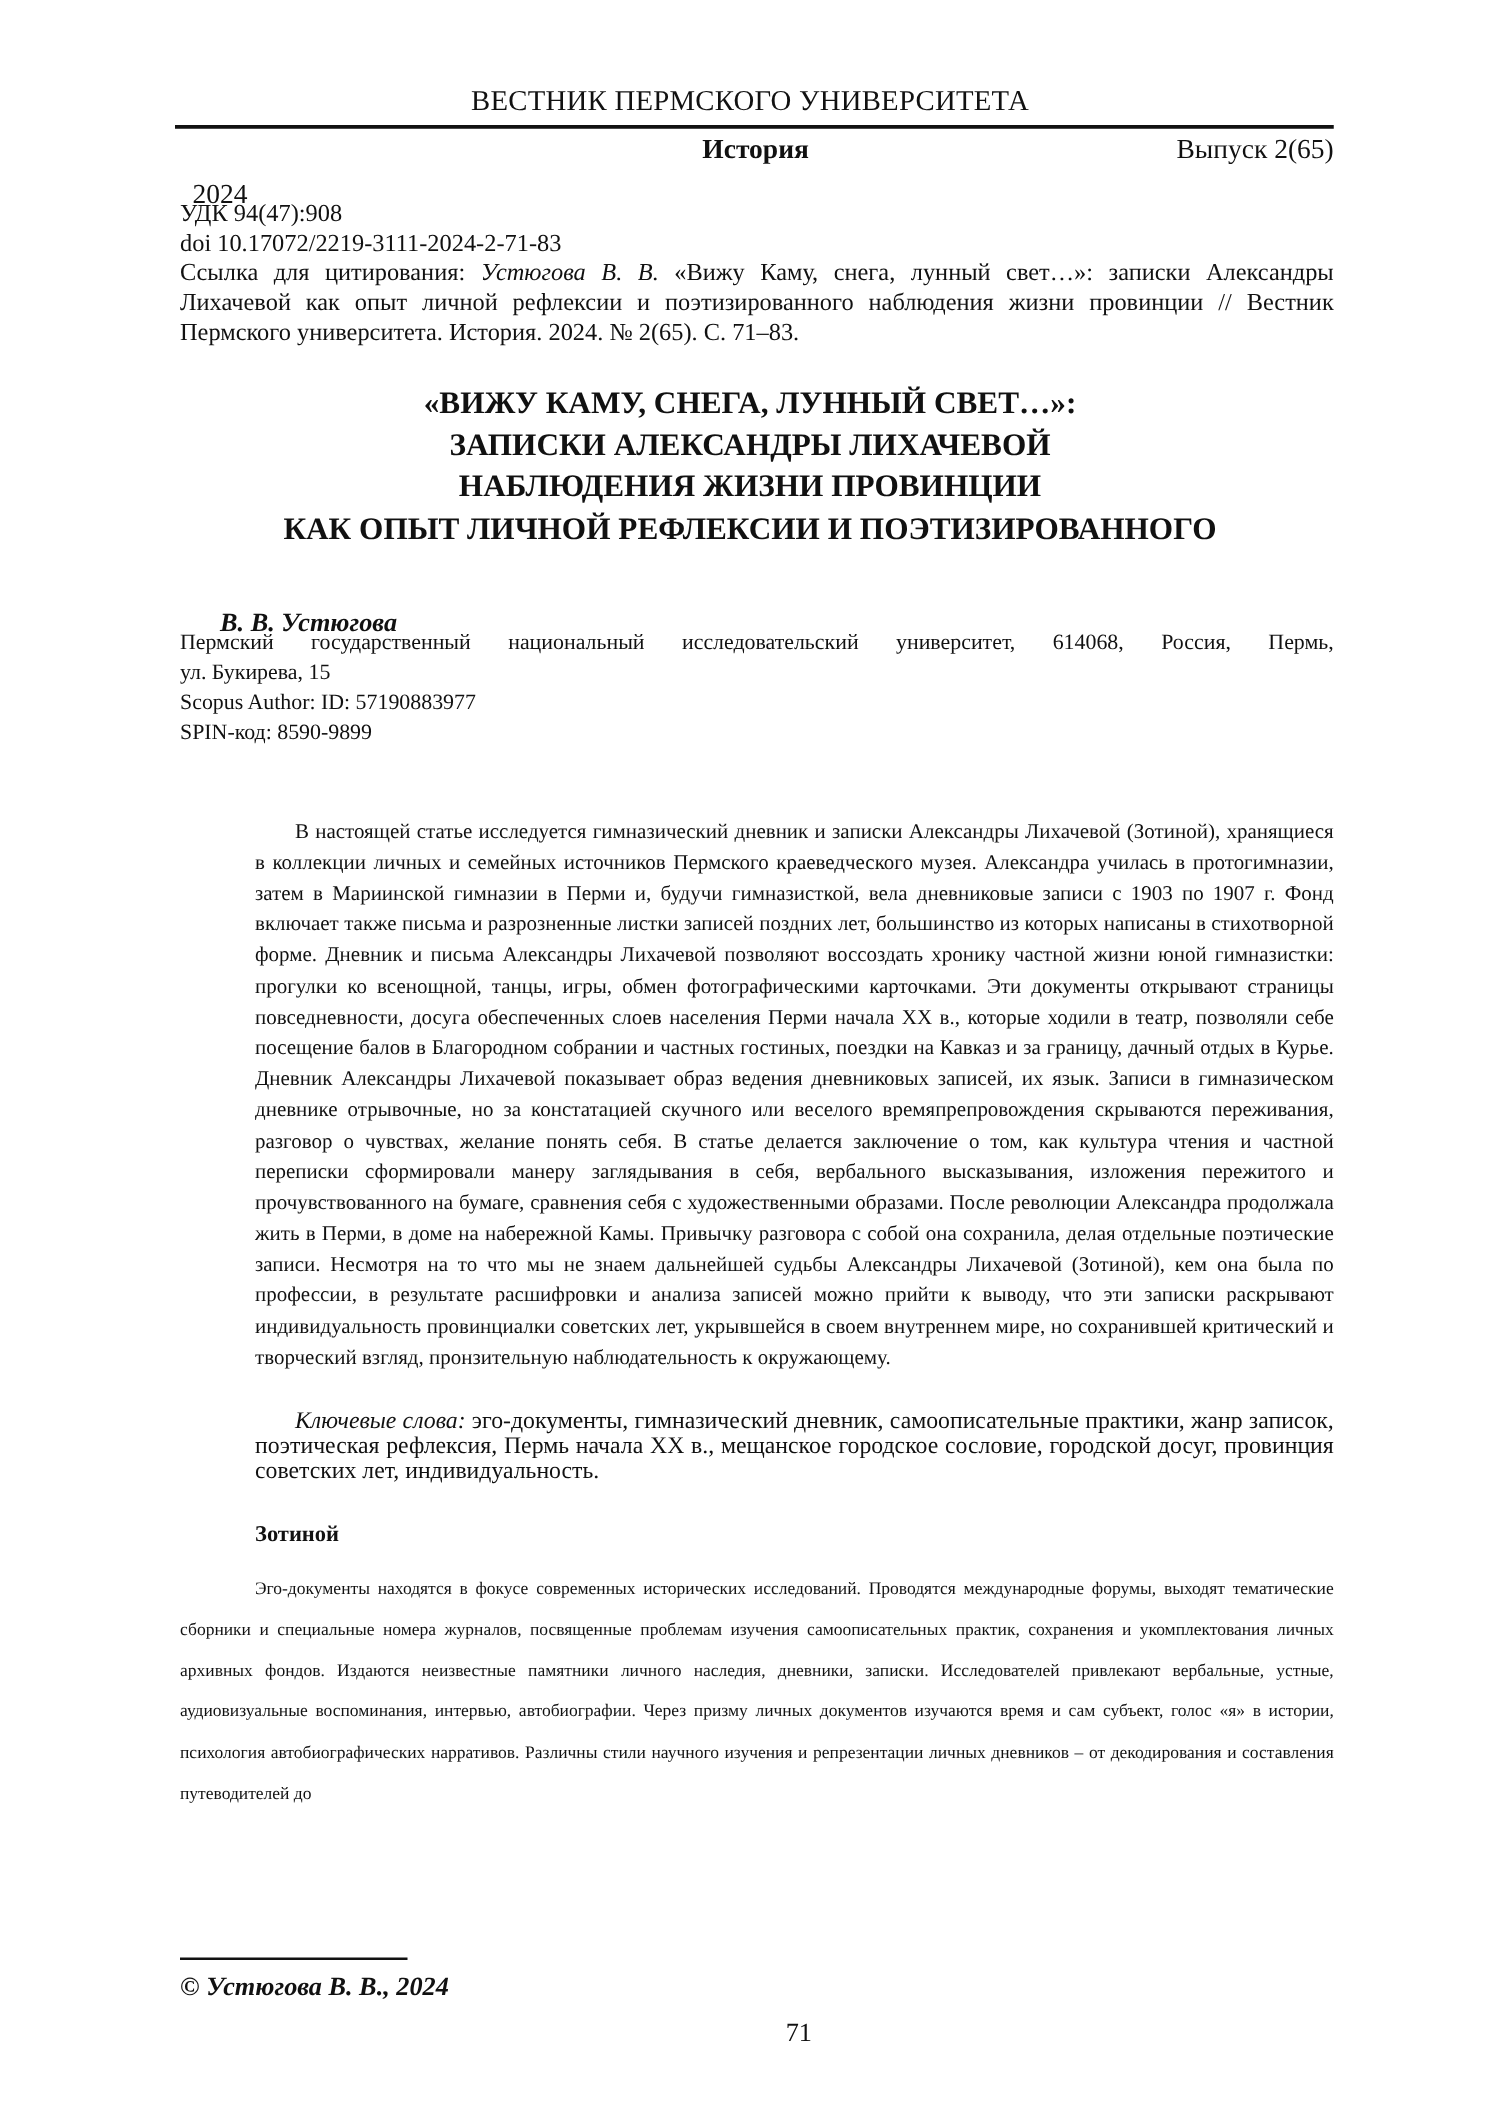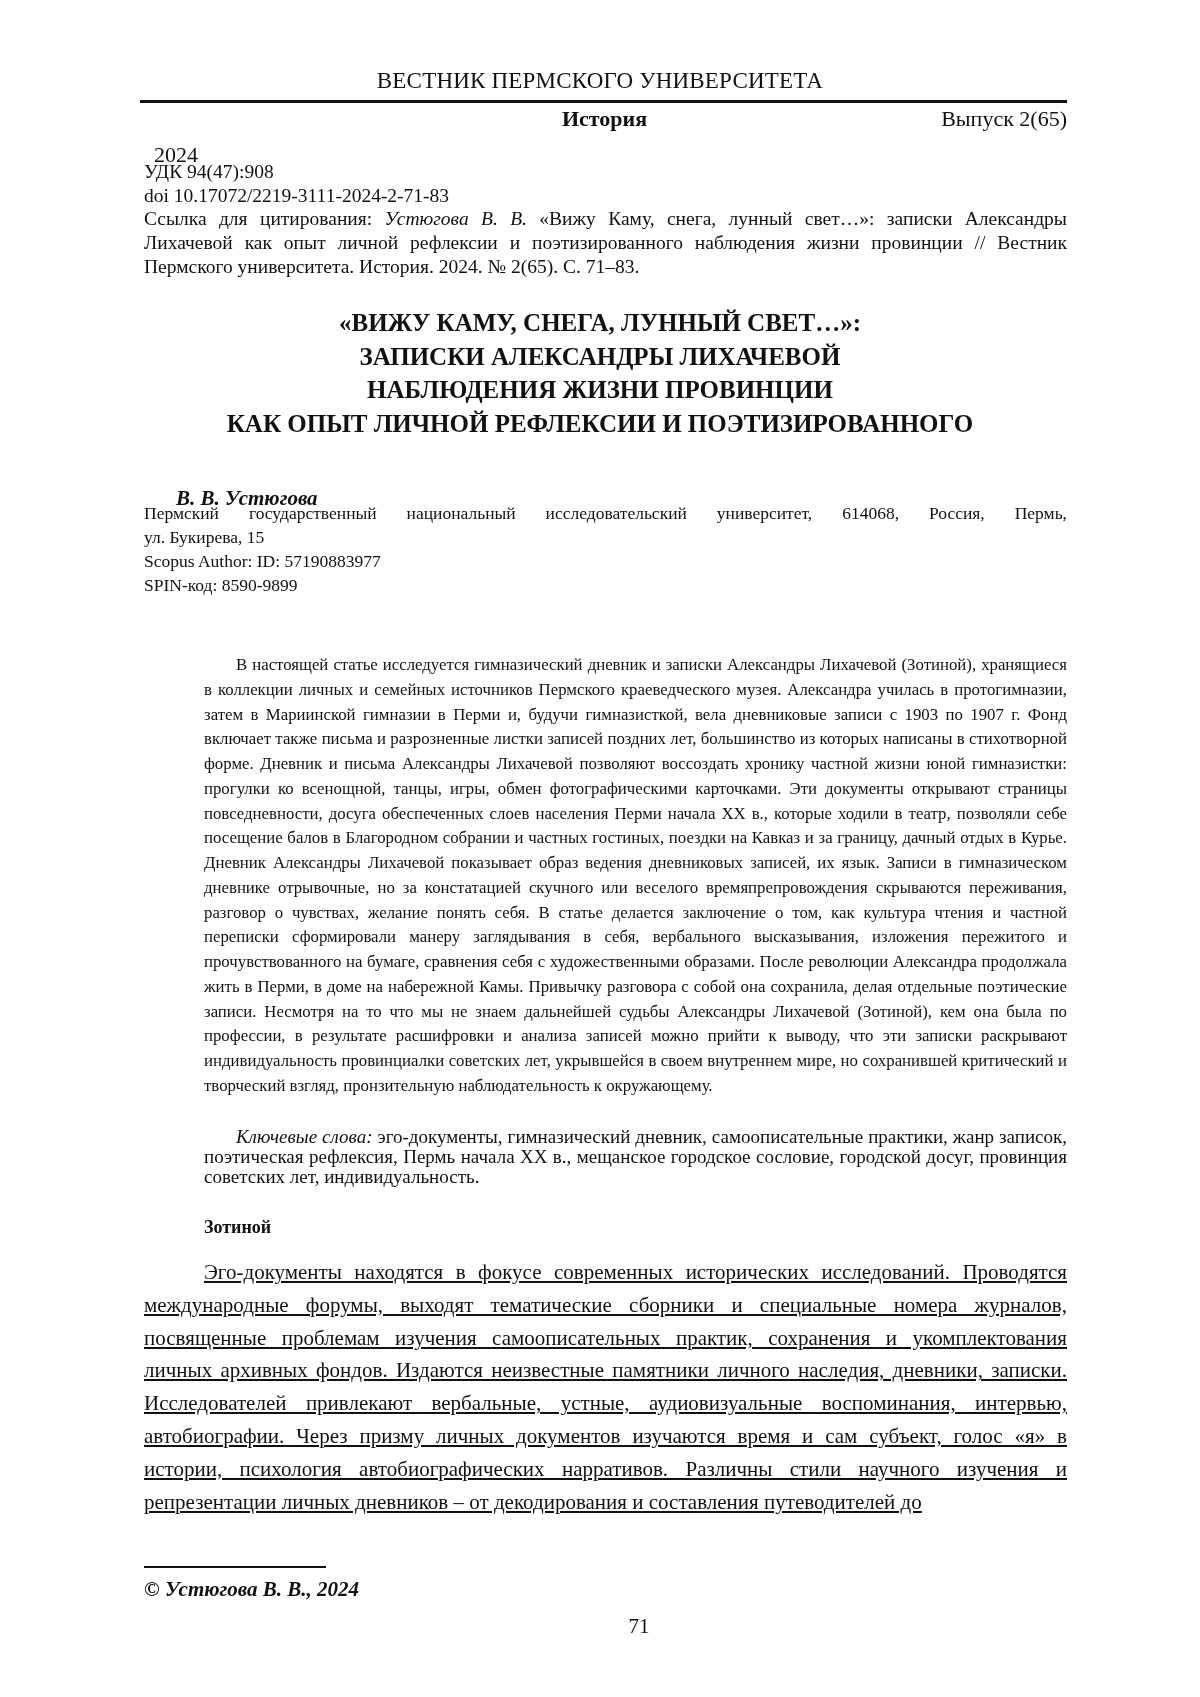--- a/index.html
+++ b/index.html
@@ -21,21 +21,21 @@
   .title { left: 0; width: 1200px; top: 306px; text-align: center; font-weight: bold; font-size: 25px; line-height: 33.7px; }
   .author { left: 144px; top: 486px; font-size: 21px; font-weight: bold; font-style: italic; margin-left: 32px; }
   .affil { left: 144px; width: 923px; top: 501px; font-size: 17.5px; line-height: 24px; }
   .affil .line { white-space: nowrap; height: 24px; }
   .affil .just { text-align: justify; text-align-last: justify; white-space: normal; }
 
   .abstract { left: 204px; width: 863px; top: 653px; font-size: 16.8px; line-height: 24.75px; text-align: justify; text-indent: 32px; }
   .keywords { left: 204px; width: 863px; top: 1127px; font-size: 19px; line-height: 20px; text-align: justify; text-indent: 32px; }
   .keywords i { font-style: italic; }
   .section-head { left: 204px; top: 1217px; font-size: 18px; font-weight: bold; }
-  .bodytext { left: 144px; width: 923px; top: 1256px; font-size: 21px; line-height: 32.8px; text-align: justify; text-indent: 60px; text-decoration: underline; }
+  .bodytext { left: 144px; width: 923px; top: 1256px; font-size: 14px; line-height: 32.8px; text-align: justify; text-indent: 60px; }
   .footnote-rule { left: 144px; top: 1566px; width: 182px; height: 1.5px; background: #111; }
   .copyright { left: 144px; top: 1577px; font-size: 21px; font-style: italic; font-weight: bold; }
   .pagenum { left: 0; width: 1200px; top: 1614px; text-align: center; font-size: 21px; margin-left: 39px; }
 </style>
 </head>
 <body>
 
 <div class="abs journal-title">ВЕСТНИК ПЕРМСКОГО УНИВЕРСИТЕТА</div>
 <div class="abs header-rule"></div>
 <div class="abs header-row">

